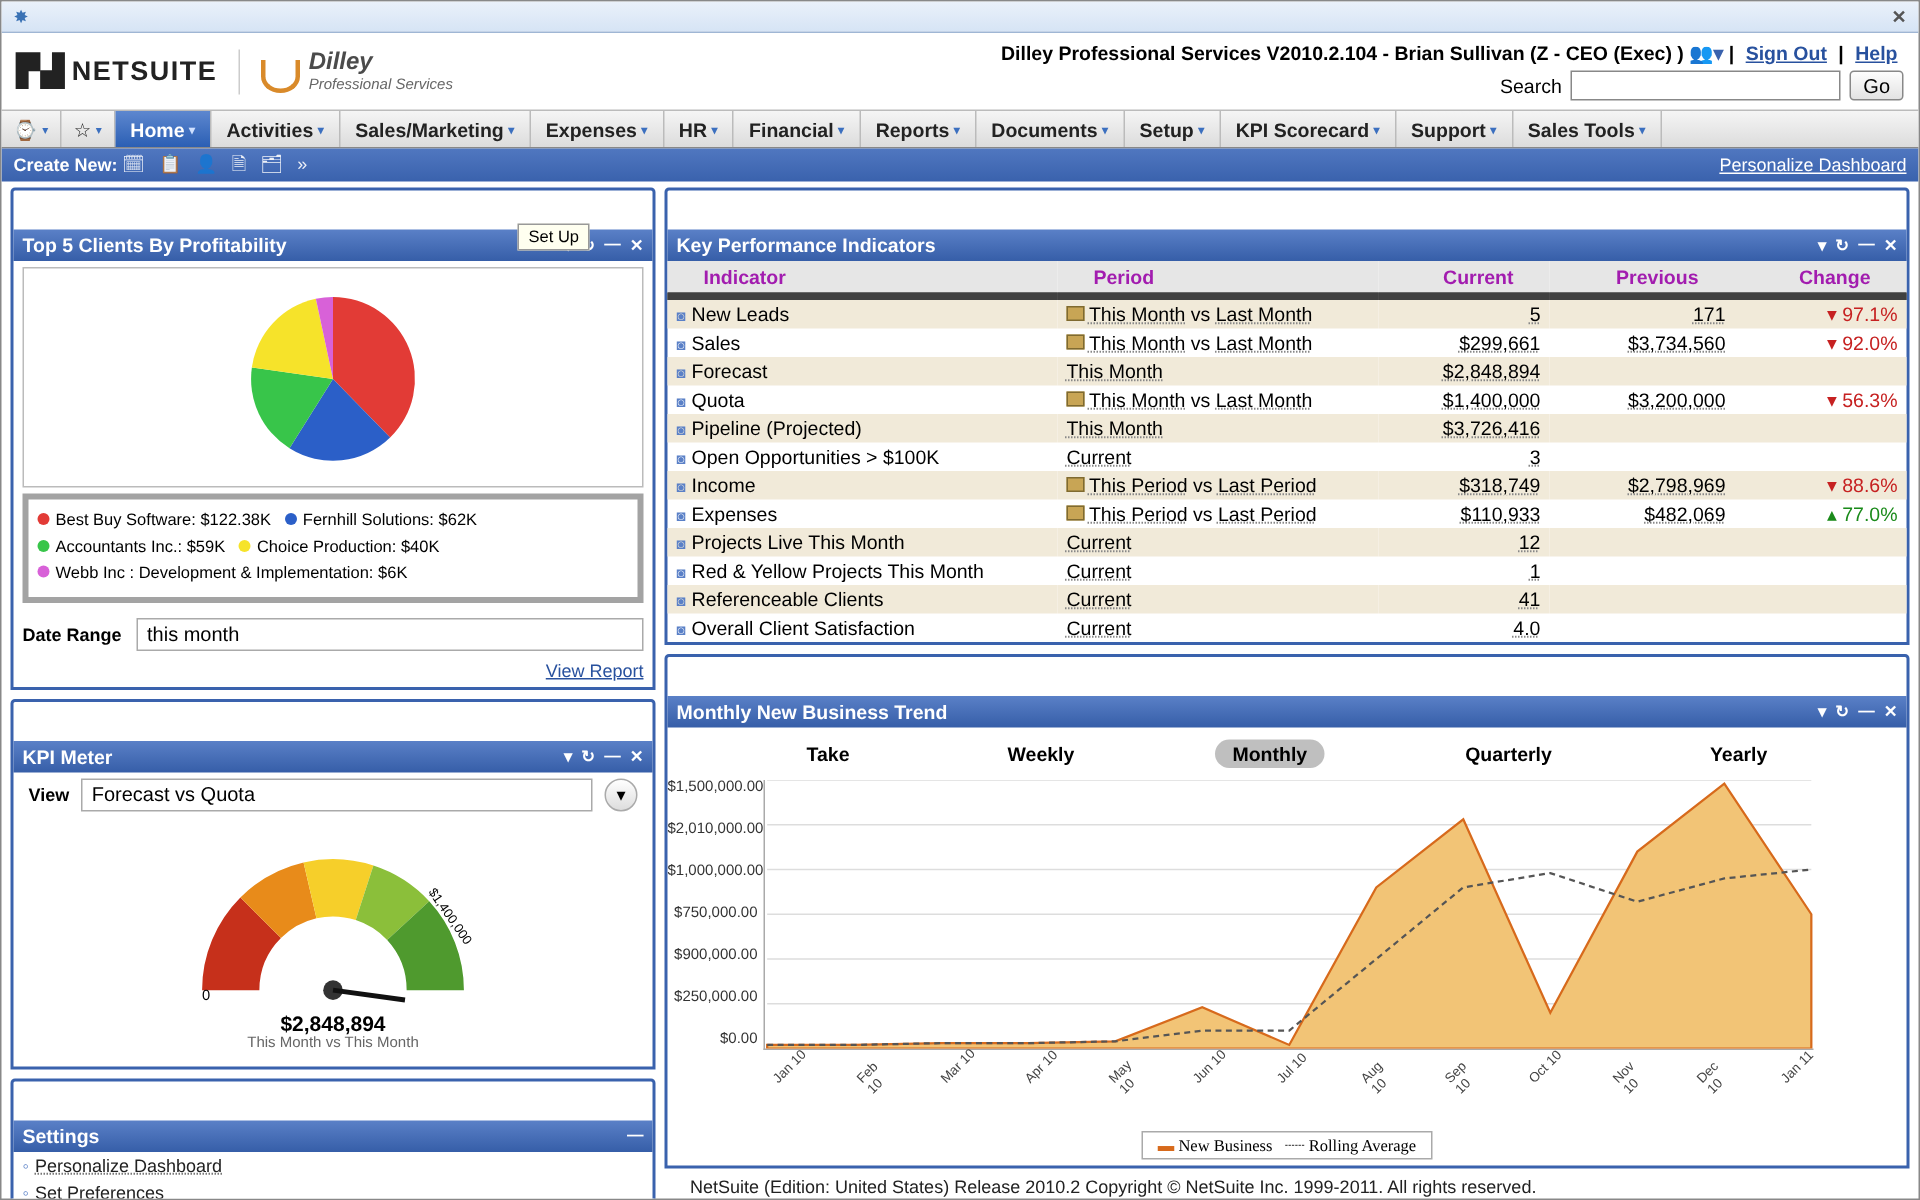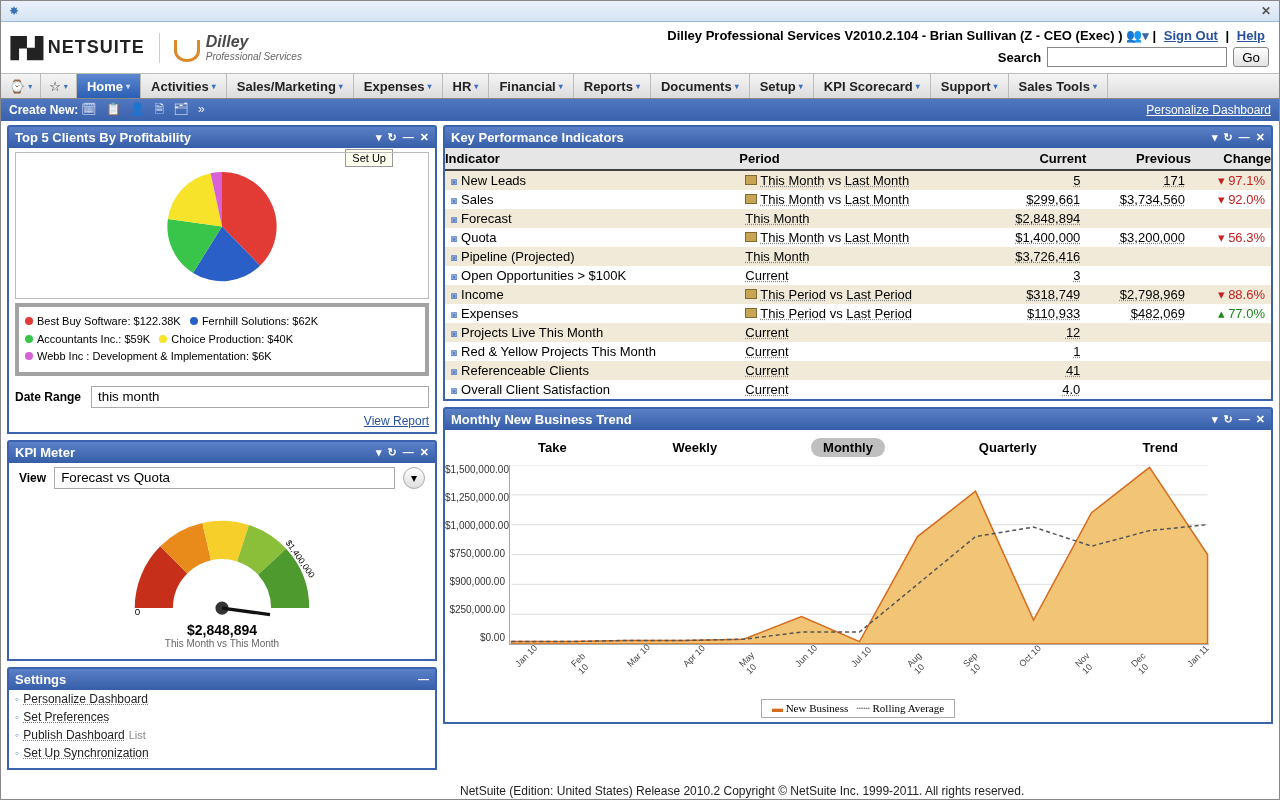--- a/index.html
+++ b/index.html
@@ -9,42 +9,42 @@
 .tour-bar .close-x { margin-left:auto; font-weight:bold; cursor:pointer; color:#555; }
 .masthead { display:flex; align-items:center; padding:6px 10px; gap:14px; }
 .ns-logo { font-weight:bold; font-size:18px; letter-spacing:1px; display:flex; align-items:center; gap:4px; color:#222;}
 .ns-logo .glyph { font-size:20px; }
 .dilley-logo { display:flex; align-items:flex-end; gap:6px; font-style:italic; color:#333; }
 .dilley-logo .swoosh { width:26px; height:22px; border:3px solid #d98a2a; border-top:none; border-radius:0 0 50% 50%; display:inline-block;}
 .mast-right { margin-left:auto; text-align:right; font-size:13px; }
 .mast-right .top-line { font-weight:bold; }
 .mast-right .links a { margin:0 4px; }
 .search-row { margin-top:4px; display:flex; justify-content:flex-end; align-items:center; gap:6px;}
-.search-row label { font-weight:bold; }
+.search-row label { font-weight:normal; }
 .search-row input { border:1px solid #888; width:180px; height:20px; padding:0 4px;}
 .search-row button { height:20px; padding:0 8px; border:1px solid #888; background:linear-gradient(#fdfdfd,#e3e3e3); cursor:pointer; border-radius:3px;}
 .navbar { background:linear-gradient(#f5f5f5,#dcdcdc); border-top:1px solid #bbb; border-bottom:1px solid #888; display:flex; align-items:stretch; height:26px; }
 .nav-item { padding:0 10px; display:flex; align-items:center; gap:3px; border-right:1px solid #bbb; cursor:pointer; font-size:13px; font-weight:bold; color:#222;}
 .nav-item.active { background:linear-gradient(#5d87cf,#2b5fb4); color:#fff;justify-content:center; }
 .nav-item .tri { font-size:8px; color:#3b6fbf; }
 .nav-item.active .tri { color:#cfe0ff; }
 .nav-item.icon-only { padding:0 8px; font-weight:normal;}
 .subbar { background:linear-gradient(#5077c0,#3a62ad); color:#fff; display:flex; align-items:center; height:22px; padding:0 8px; font-size:12px; }
 .subbar .subicons span { margin:0 3px; cursor:pointer; opacity:.9; }
 .subbar .personalize { margin-left:auto; text-decoration:underline; cursor:pointer; }
 .content { display:flex; gap:6px; padding:4px 6px; }
 .col-left { width:430px; display:flex; flex-direction:column; gap:6px; }
 .col-right { flex:1; display:flex; flex-direction:column; gap:6px; }
 .portlet { border:2px solid #3a62ad; border-radius:3px 3px 0 0; background:#fff; }
-.portlet-header { background:linear-gradient(#5a80c7,#365ea8); color:#fff; font-weight:bold; padding:3px 6px; display:flex; align-items:center; font-size:13px;}
+.portlet-header { background:linear-gradient(#5a80c7,#365ea8); color:#fff; font-weight:bold; padding:3px 6px; display:flex; align-items:center; font-size:13px;margin-top:26px;}
 .portlet-header .ph-icons { margin-left:auto; display:flex; gap:6px; font-size:11px;}
 .portlet-header .ph-icons span { cursor:pointer; }
 .portlet-body { padding:4px 6px; font-size:12px;}
 .kpi-table { width:100%; border-collapse:collapse; font-size:13px; }
-.kpi-table th { text-align:left; background:#e6e6e6; border-bottom:2px solid #404040; padding:3px 0; font-weight:bold; color:#000000;}
+.kpi-table th { text-align:left; background:#e6e6e6; border-bottom:5px solid #404040; padding:3px 24px; font-weight:bold; color:#a21caf;}
 .kpi-table th.num, .kpi-table td.num { text-align:right; }
 .kpi-table tr.odd td { background:#f1ead9; }
 .kpi-table td { padding:2px 6px; white-space:nowrap; }
 .kpi-table .refresh { color:#5a80c7; margin-right:4px; font-size:10px; cursor:pointer;}
 .kpi-table .spark { display:inline-block; width:12px; height:10px; background:#c8a555; border:1px solid #7f6a30; margin-right:3px; }
 .udot { text-decoration: underline dotted #888; }
 .chg-down { color:#c62121; }
 .chg-up { color:#1a8a1a; }
 .setup-tip { position:absolute; background:#fffff0; border:1px solid #999; padding:2px 6px; font-size:11px; }
 .pie-wrap { border:1px solid #bbb; padding:6px; text-align:center; margin-bottom:4px; position:relative;}
@@ -352,26 +352,26 @@
           <span>↻</span>
           <span>—</span>
           <span>✕</span>
         </span>
       </div>
       <div class="trend-tabs" id="trend-tabs">
           <span>Take</span>
           <span>Weekly</span>
           <span class="active">Monthly</span>
           <span>Quarterly</span>
-          <span>Trend</span>
+          <span>Yearly</span>
         </div>
       <div class="trend-chart">
         <div class="ylabels" id="ylabels">
             <div>$1,500,000.00</div>
-            <div>$1,250,000.00</div>
+            <div>$2,010,000.00</div>
             <div>$1,000,000.00</div>
             <div>$750,000.00</div>
             <div>$900,000.00</div>
             <div>$250,000.00</div>
             <div>$0.00</div>
           </div>
         <svg id="trend-svg" width="700" height="180" viewBox="0 0 700 180" style="border-left:1px solid #aaa;border-bottom:1px solid #aaa;margin-left:10px;">
             <line x1="0" y1="180" x2="700" y2="180" stroke="#ddd"></line>
             <line x1="0" y1="150" x2="700" y2="150" stroke="#ddd"></line>
             <line x1="0" y1="120" x2="700" y2="120" stroke="#ddd"></line>

